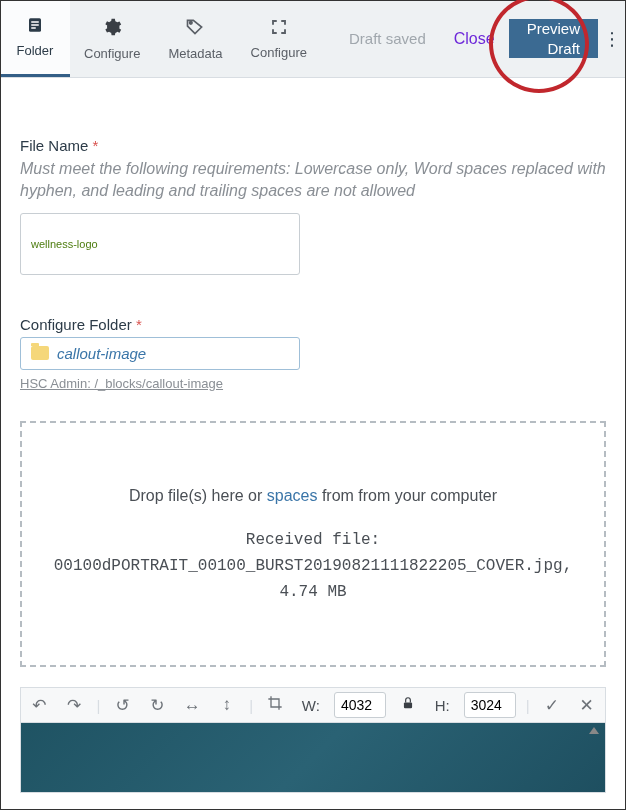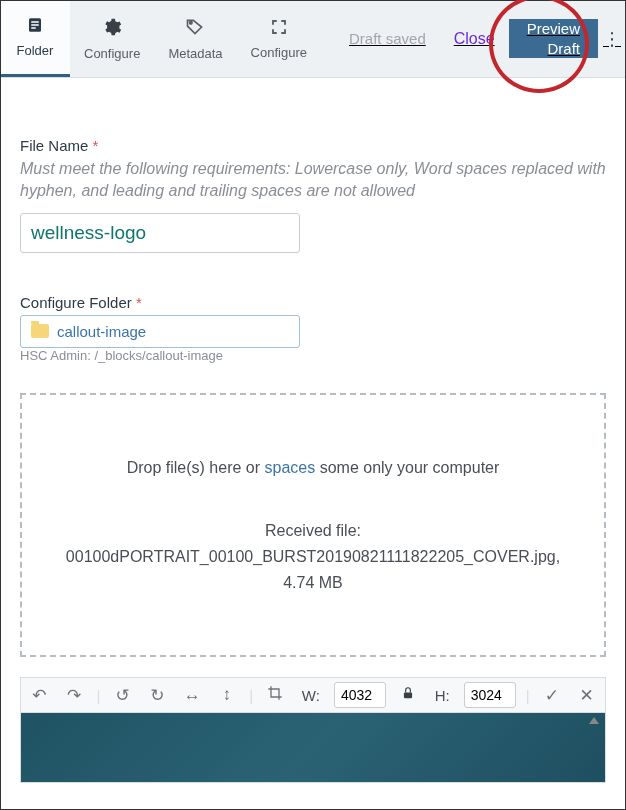--- a/index.html
+++ b/index.html
@@ -36,21 +36,20 @@
     }
     .tab .icon {
       font-size: 20px;
       margin-bottom: 4px;
       color: #3a3f45;
     }
     .toolbar-spacer { flex: 1; }
     .toolbar-right {
       display: flex;
       align-items: center;
-      text-decoration: underline;
     }
     .draft-saved {
       color: #a0a7ad;
       font-size: 15px;
       padding: 0 14px;
     }
     .close-btn {
       font-size: 16px;
       color: #6d28d9;
       padding: 0 14px;
@@ -91,67 +90,70 @@
     .required { color: #d9534f; }
     .hint {
       font-size: 16px;
       color: #8a8f95;
       font-style: italic;
       margin-bottom: 10px;
       line-height: 1.4;
     }
     .text-input {
       width: 280px;
-      padding: 8px 10px;
+      padding: 24px 10px;
       border: 1px solid #c8ced3;
       border-radius: 3px;
-      font-size: 19px;
-      color: #0f766e;
+      font-size: 11px;
+      color: #4d7c0f;
     }
     .folder-select {
       width: 280px;
       padding: 7px 10px;
       border: 1px solid #9fbfd8;
       border-radius: 3px;
       display: flex;
       align-items: center;
       cursor: pointer;
       background: #fff;
+      font-style: italic;
     }
     .folder-icon {
       width: 18px; height: 14px;
       background: #f5d77a;
       border-radius: 2px;
       margin-right: 8px;
       position: relative;
     }
     .folder-icon::before {
       content: "";
       position: absolute;
       top: -3px; left: 0;
       width: 8px; height: 3px;
       background: #f5d77a;
       border-radius: 1px 1px 0 0;
     }
     .folder-text { color: #3a75a8; font-size: 15px; }
     .path-text {
       font-size: 13px;
       color: #8a8f95;
+      margin-top: 6px;
+      text-decoration: underline;
     }
     .dropzone {
       margin: 30px 0 20px 0;
       border: 2px dashed #b5bcc2;
       padding: 60px 30px;
       text-align: center;
       color: #4a4f55;
       font-size: 16px;
       line-height: 1.6;
     }
     .choose-link { color: #3a75a8; cursor: pointer; }
-    .received { margin-top: 38px; }
+    .received { margin-top: 20px; font-family: Liberation Mono, monospace; }
     .image-toolbar {
       display: flex;
       align-items: center;
       background: #f7f8f9;
       border: 1px solid #d8dde2;
       padding: 4px 6px;
       gap: 10px;
       font-size: 15px;
       color: #6e7379;
     }
@@ -272,21 +274,21 @@
     </div>
     <div class="folder-select">
       <span class="folder-icon"></span>
       <span class="folder-text">callout-image</span>
     </div>
     <div class="path-text">HSC Admin: /_blocks/callout-image</div>
   </div>
 
   <div class="dropzone">
     <div>
-      <span>Drop file(s) here or </span><span class="choose-link">spaces</span><span> some only your computer</span>
+      <span>Drop file(s) here or </span><span class="choose-link">spaces</span><span> from from your computer</span>
     </div>
     <div class="received">
       <div>Received file:</div>
       <div>00100dPORTRAIT_00100_BURST20190821111822205_COVER.jpg, 4.74 MB</div>
     </div>
   </div>
 
   <div class="image-toolbar">
     <span class="img-tool">↶</span>
     <span class="img-tool">↷</span>

